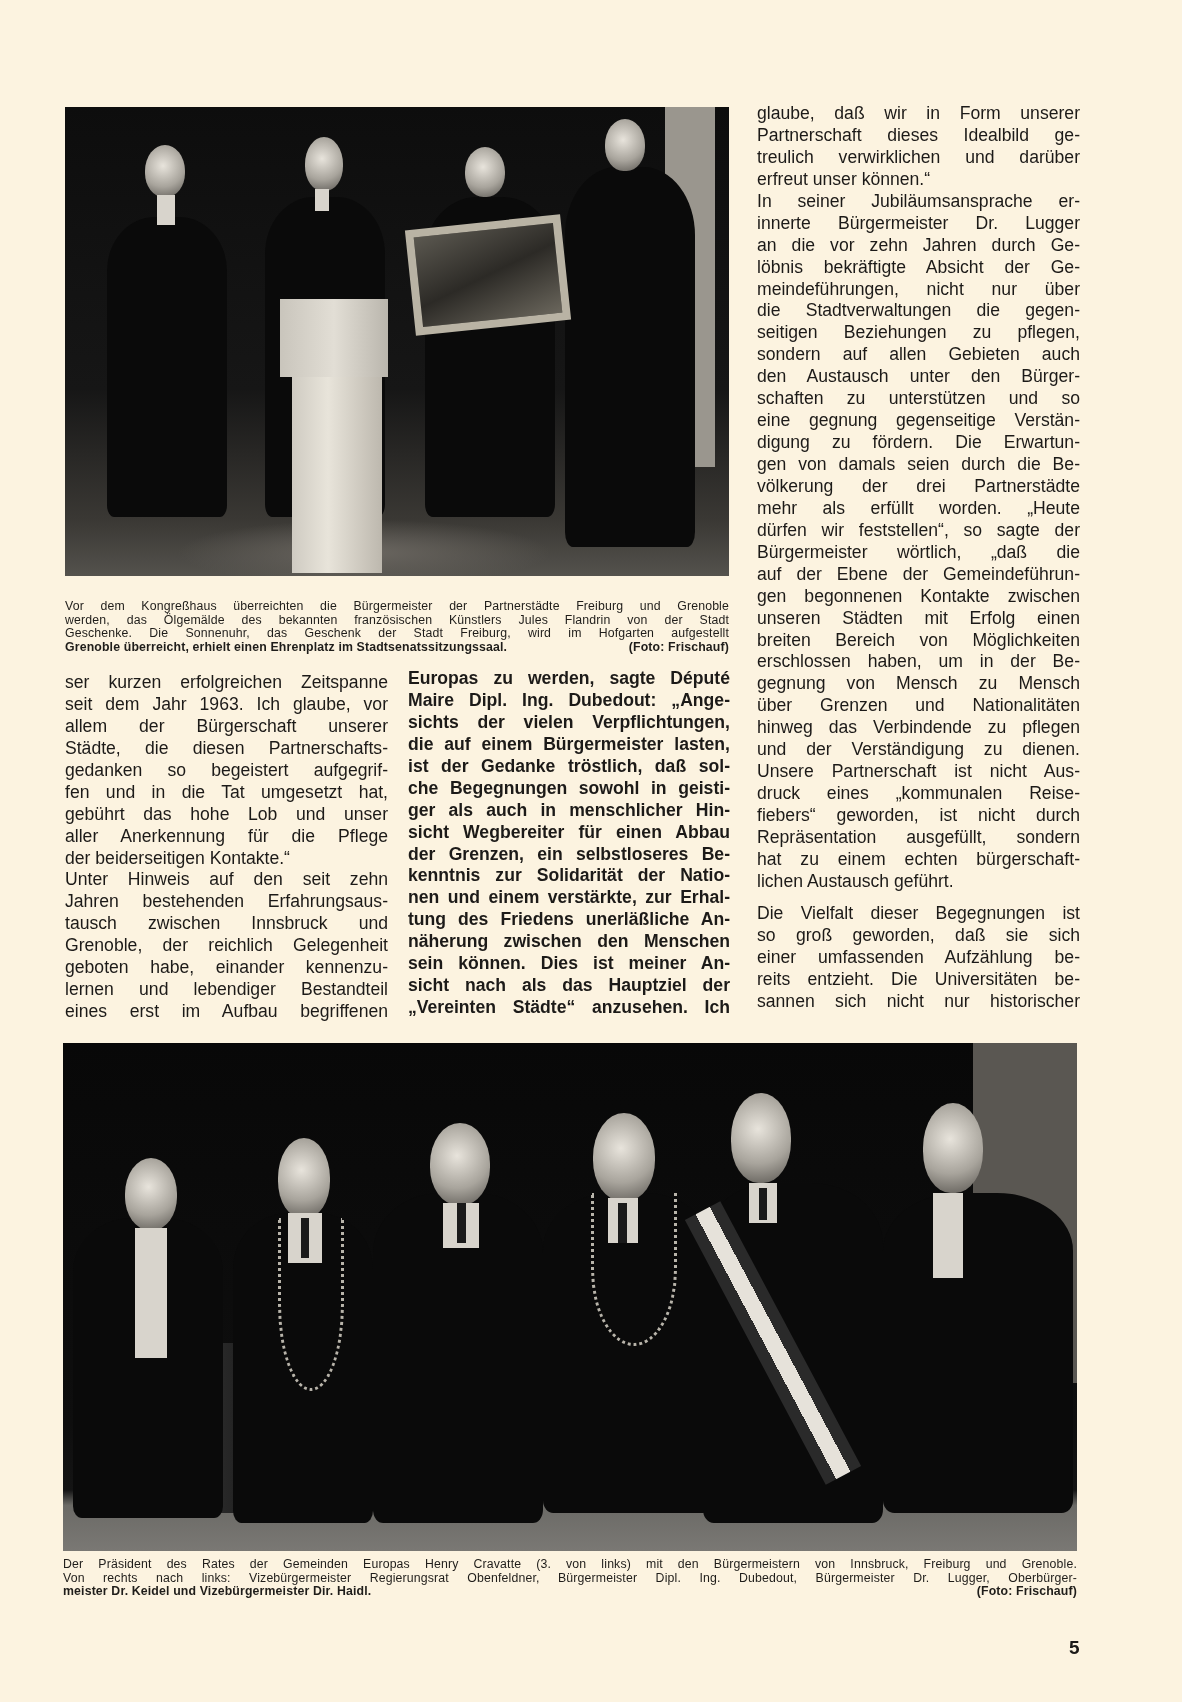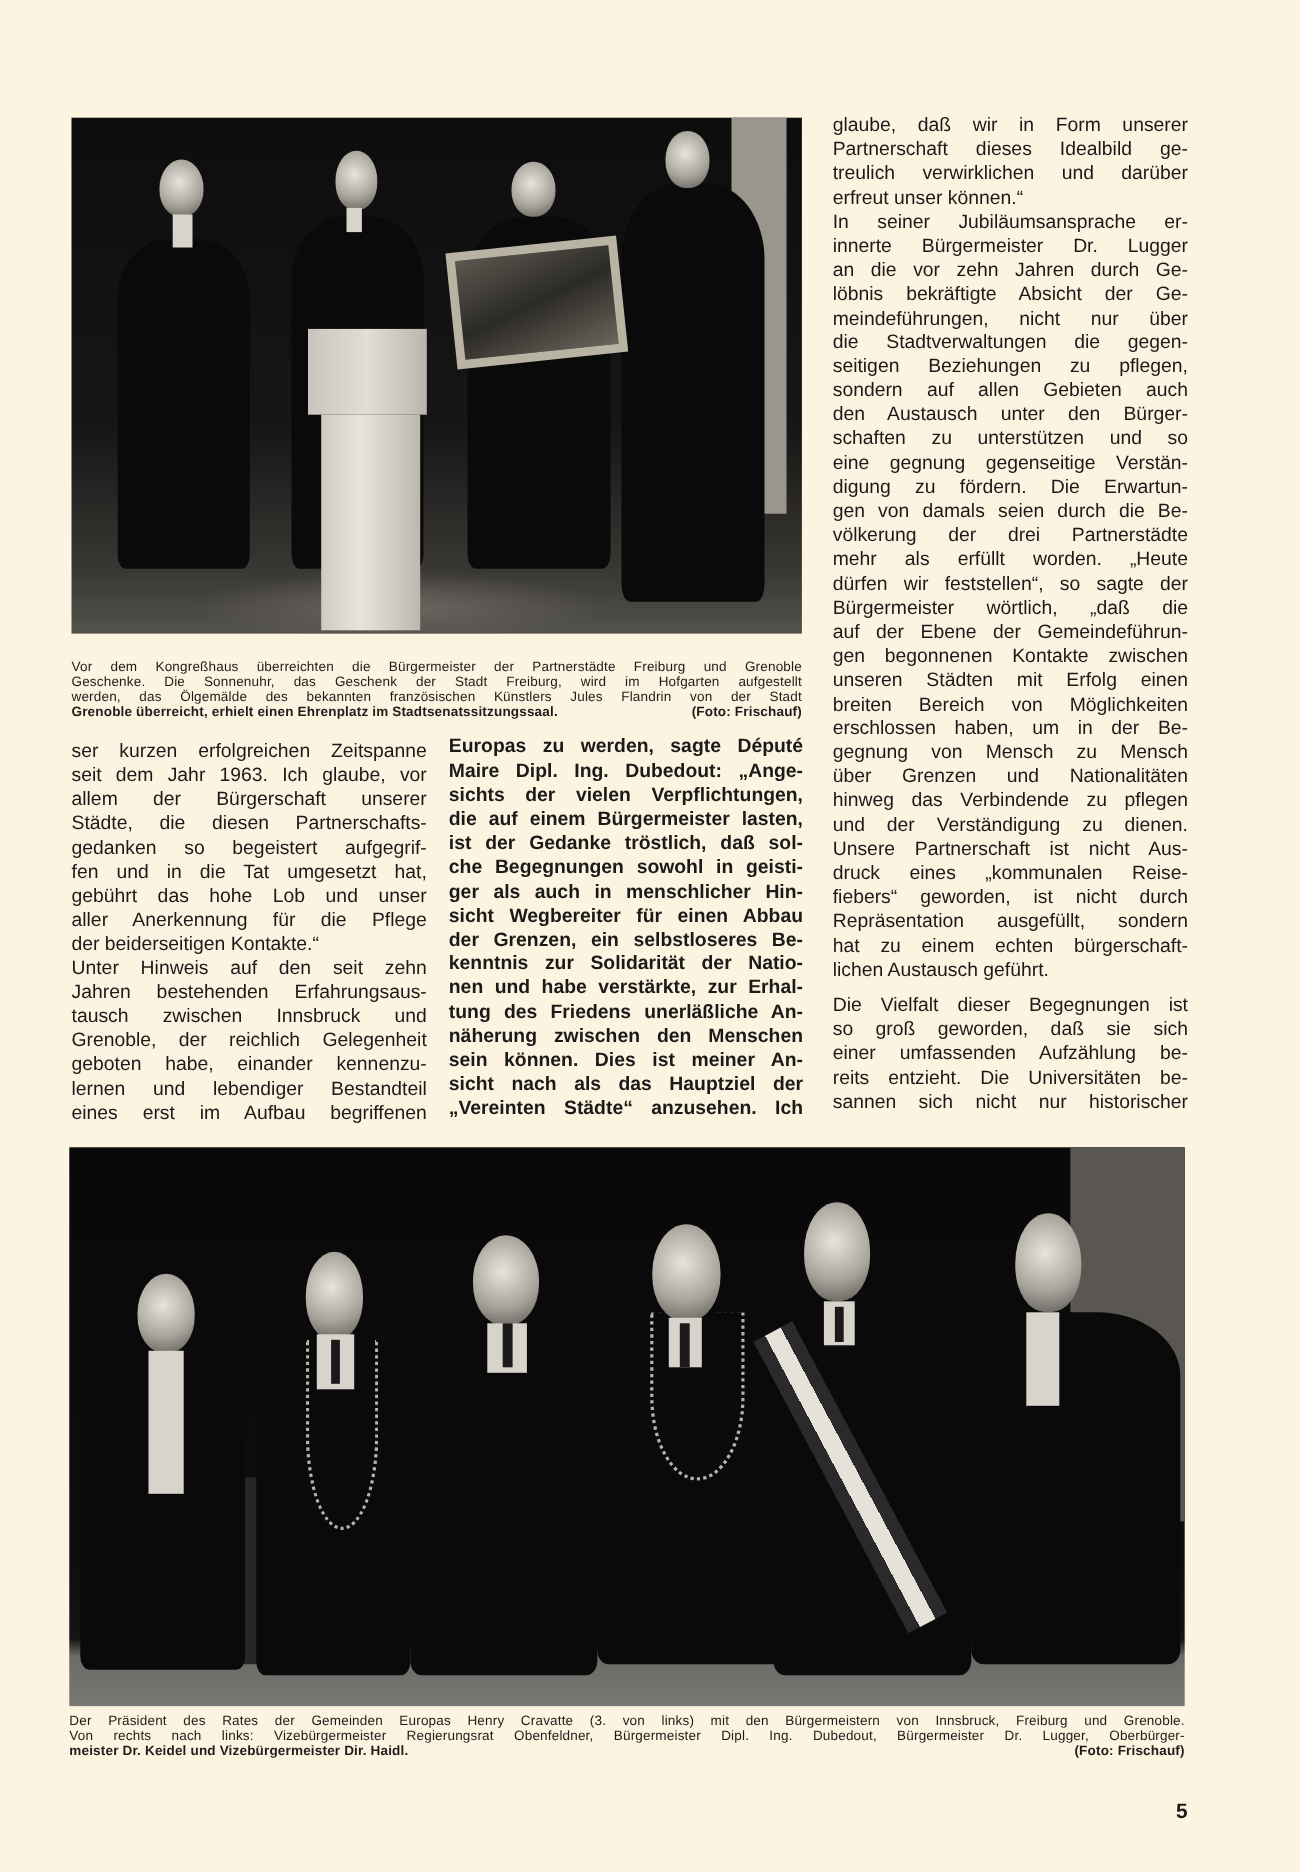--- a/index.html
+++ b/index.html
@@ -82,22 +82,22 @@
     <div class="suit" style="left:500px; top:60px; width:130px; height:380px;"></div>
     <div class="head" style="left:540px; top:12px; width:40px; height:52px;"></div>
   </div>
   <div class="painting" style="left:345px; top:115px; width:140px; height:90px;"></div>
   <div class="pillar-cap" style="left:215px; top:192px; width:108px; height:78px;"></div>
   <div class="pillar" style="left:227px; top:270px; width:90px; height:196px;"></div>
 </div>
 
 <div class="caption" style="left:65px; top:586px; width:664px;margin-top:14px;">
   <span class="line">Vor dem Kongreßhaus überreichten die Bürgermeister der Partnerstädte Freiburg und Grenoble</span>
+  <span class="line">werden, das Ölgemälde des bekannten französischen Künstlers Jules Flandrin von der Stadt</span>
   <span class="line">Geschenke. Die Sonnenuhr, das Geschenk der Stadt Freiburg, wird im Hofgarten aufgestellt</span>
-  <span class="line">werden, das Ölgemälde des bekannten französischen Künstlers Jules Flandrin von der Stadt</span>
   <span class="line last"><span>Grenoble überreicht, erhielt einen Ehrenplatz im Stadtsenatssitzungssaal.</span><span class="credit">(Foto: Frischauf)</span></span>
 </div>
 
 <div class="col col-left">
   <span class="line">ser kurzen erfolgreichen Zeitspanne</span>
   <span class="line">seit dem Jahr 1963. Ich glaube, vor</span>
   <span class="line">allem der Bürgerschaft unserer</span>
   <span class="line">Städte, die diesen Partnerschafts-</span>
   <span class="line">gedanken so begeistert aufgegrif-</span>
   <span class="line">fen und in die Tat umgesetzt hat,</span>
@@ -117,21 +117,21 @@
   <span class="line">Europas zu werden, sagte Député</span>
   <span class="line">Maire Dipl. Ing. Dubedout: „Ange-</span>
   <span class="line">sichts der vielen Verpflichtungen,</span>
   <span class="line">die auf einem Bürgermeister lasten,</span>
   <span class="line">ist der Gedanke tröstlich, daß sol-</span>
   <span class="line">che Begegnungen sowohl in geisti-</span>
   <span class="line">ger als auch in menschlicher Hin-</span>
   <span class="line">sicht Wegbereiter für einen Abbau</span>
   <span class="line">der Grenzen, ein selbstloseres Be-</span>
   <span class="line">kenntnis zur Solidarität der Natio-</span>
-  <span class="line">nen und habe verstärkte, zur Erhal-</span>
+  <span class="line">nen und einem verstärkte, zur Erhal-</span>
   <span class="line">tung des Friedens unerläßliche An-</span>
   <span class="line">näherung zwischen den Menschen</span>
   <span class="line">sein können. Dies ist meiner An-</span>
   <span class="line">sicht nach als das Hauptziel der</span>
   <span class="line">„Vereinten Städte“ anzusehen. Ich</span>
 </div>
 
 <div class="col col-right">
   <span class="line">glaube, daß wir in Form unserer</span>
   <span class="line">Partnerschaft dieses Idealbild ge-</span>

